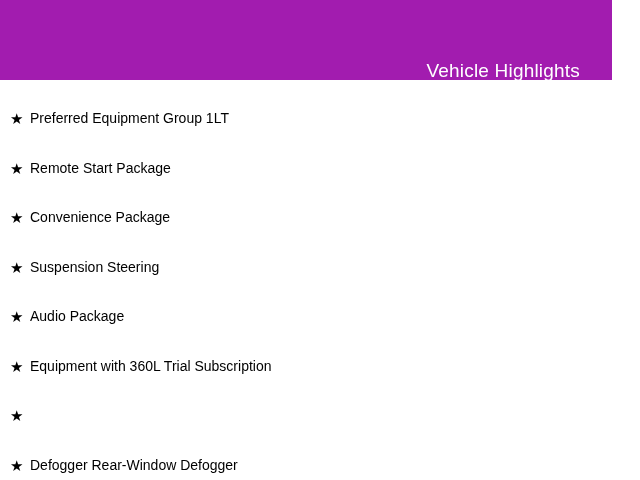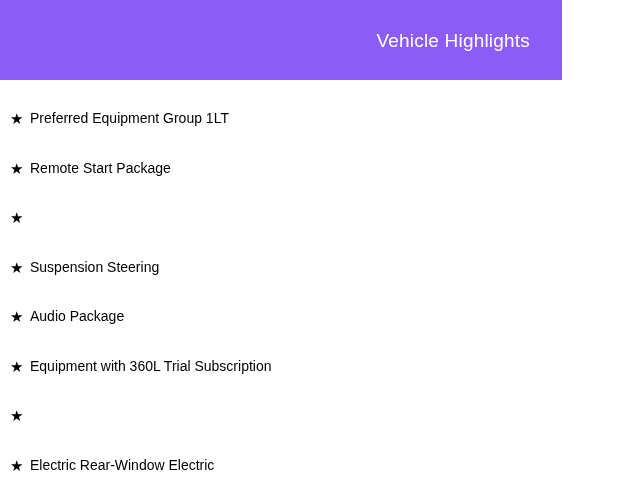--- a/index.html
+++ b/index.html
@@ -13,25 +13,25 @@
     font-family: "Liberation Sans", sans-serif;
     overflow: hidden;
   }
   .page {
     width: 640px;
     height: 480px;
     position: relative;
     background: #ffffff;
   }
   .header-bar {
-    width: 562px;
+    width: 612px;
     height: 80px;
-    background: #8b5cf6;
+    background: #a21caf;
     display: flex;
-    align-items: center;
+    align-items: flex-end;
     justify-content: flex-end;
     box-sizing: border-box;
     padding-right: 32px;
   }
   .header-title {
     color: #ffffff;
     font-size: 19px;
     letter-spacing: 0.2px;
     line-height: 1;
   }
@@ -76,35 +76,36 @@
     <li class="highlight-item">
       <span class="bullet-star">★</span>
       <span class="item-label">Preferred Equipment Group 1LT</span>
     </li>
     <li class="highlight-item">
       <span class="bullet-star">★</span>
       <span class="item-label">Remote Start Package</span>
     </li>
     <li class="highlight-item">
       <span class="bullet-star">★</span>
+      <span class="item-label">Convenience Package</span>
     </li>
     <li class="highlight-item">
       <span class="bullet-star">★</span>
       <span class="item-label">Suspension Steering</span>
     </li>
     <li class="highlight-item">
       <span class="bullet-star">★</span>
       <span class="item-label">Audio Package</span>
     </li>
     <li class="highlight-item">
       <span class="bullet-star">★</span>
       <span class="item-label">Equipment with 360L Trial Subscription</span>
     </li>
     <li class="highlight-item">
       <span class="bullet-star">★</span>
     </li>
     <li class="highlight-item">
       <span class="bullet-star">★</span>
-      <span class="item-label">Electric Rear-Window Electric</span>
+      <span class="item-label">Defogger Rear-Window Defogger</span>
     </li>
   </ul>
 
 </div>
 
 </body></html>

